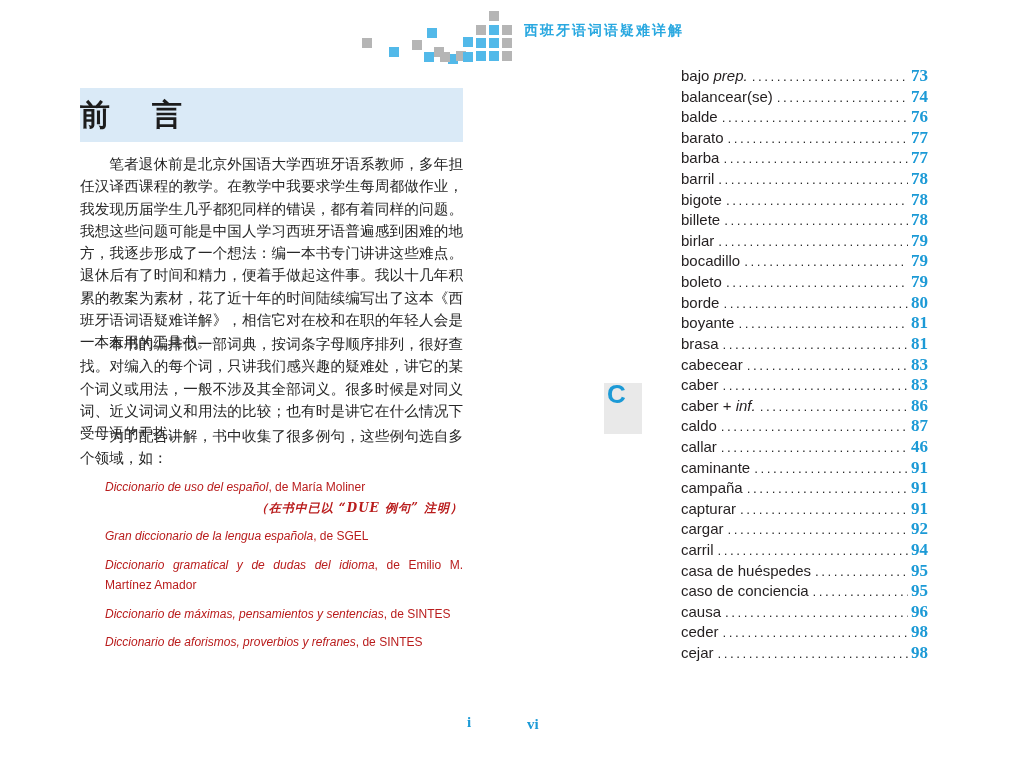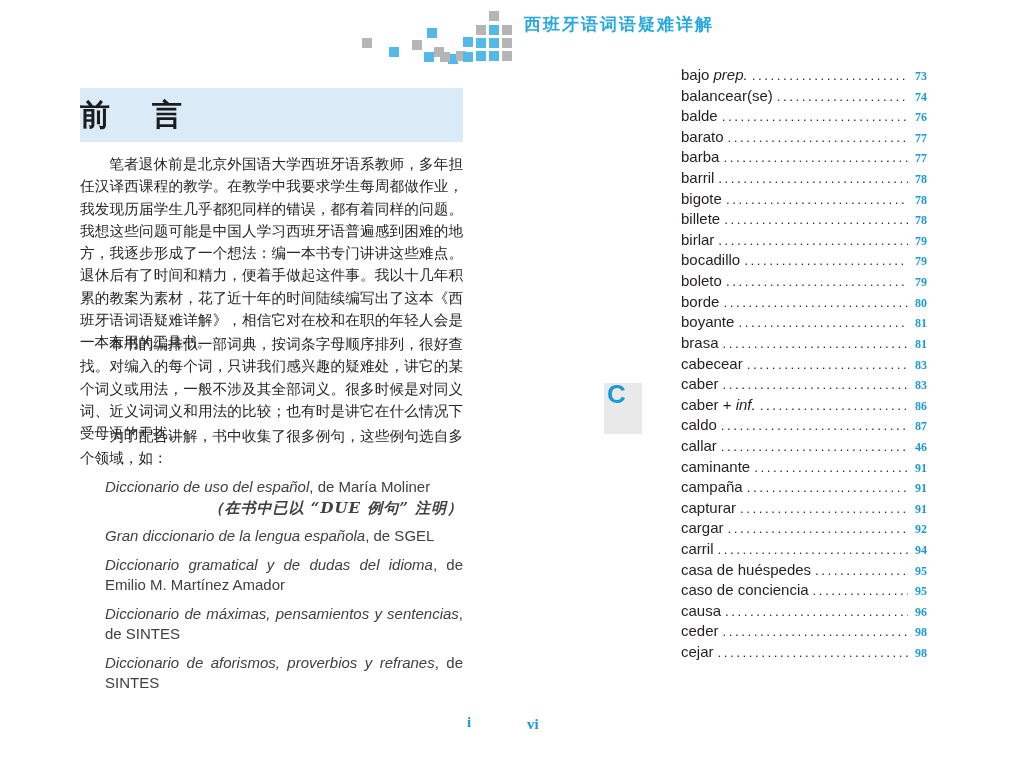--- a/index.html
+++ b/index.html
@@ -4,22 +4,22 @@
 <style>
   html,body{margin:0;padding:0;}
   body{
     width:1024px;height:768px;position:relative;background:#ffffff;
     font-family:"Liberation Sans",sans-serif;overflow:hidden;
   }
   
   .pixel-pattern{position:absolute;left:0;top:0;width:1024px;height:70px;}
   .sq{position:absolute;width:10px;height:10px;}
   .book-title{
-    position:absolute;left:524px;top:13px;
-    font-weight:800;font-size:17px;letter-spacing:2px;color:#29a8e0;
+    position:absolute;left:524px;top:22px;
+    font-weight:800;font-size:14px;letter-spacing:2px;color:#29a8e0;
     font-family:"Liberation Sans",sans-serif;
   }
   
   .title-box{
     position:absolute;left:80px;top:88px;width:383px;height:54px;
     background:#daeaf7;
   }
   .title-box h1{
     margin:0;line-height:54px;padding-right:24px;
     font-size:30px;font-weight:700;letter-spacing:6px;color:#1c1c1c;
@@ -29,21 +29,21 @@
     position:absolute;left:80px;width:383px;
     font-family:"DejaVu Serif","Liberation Serif",serif;
     font-size:14.6px;line-height:22.3px;color:#262626;
     text-align:justify;text-indent:2em;margin:0;
   }
   #para1{top:153px;}
   #para2{top:333px;}
   #para3{top:425px;}
   .sources{
     position:absolute;left:105px;top:477px;width:358px;
-    font-size:15px;color:#404040;
+    font-size:12px;color:#b91c1c;
   }
   .src{margin:0 0 8px 0;line-height:20.5px;text-align:justify;}
   .src .ttl{font-style:italic;}
   .src .rest{font-style:normal;}
   .src .note{
     display:block;font-style:italic;letter-spacing:1px;
     font-family:"DejaVu Serif","Liberation Serif",serif;font-weight:600;
     text-align:right;
   }
   
@@ -54,21 +54,21 @@
   }
   .irow .w{white-space:nowrap;}
   .irow .w i{font-style:italic;text-align:right;}
   .irow .dots{
     flex:1;overflow:hidden;white-space:nowrap;margin:0 3px 0 4px;
     letter-spacing:2.5px;font-size:13.5px;color:#2b2b2b;
   }
   .irow .dots::after{content:"..........................................................................";}
   .irow .pg{
     font-family:"Liberation Serif",serif;font-weight:700;
-    font-size:12px;color:#1c9ad6;min-width:20px;text-align:center;
+    font-size:17px;color:#1c9ad6;min-width:20px;text-align:left;
   }
   
   .sec-tab{position:absolute;left:604px;top:383px;width:38px;height:51px;background:#e9e9e9;}
   .sec-letter{
     position:absolute;left:607px;top:379px;
     font-family:"Liberation Sans",sans-serif;font-weight:700;
     font-size:26px;color:#1c9ad6;
   }
   
   .pagenum{

